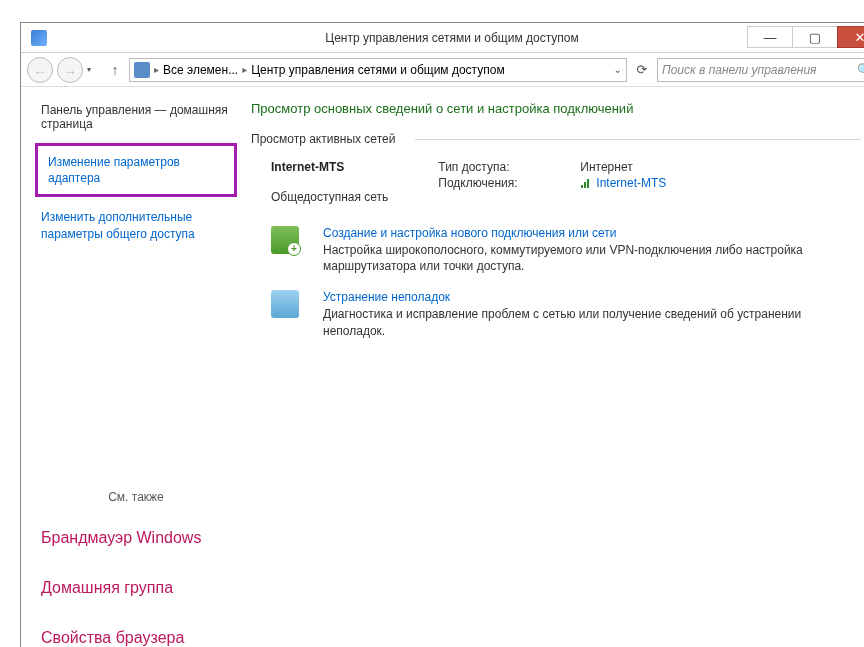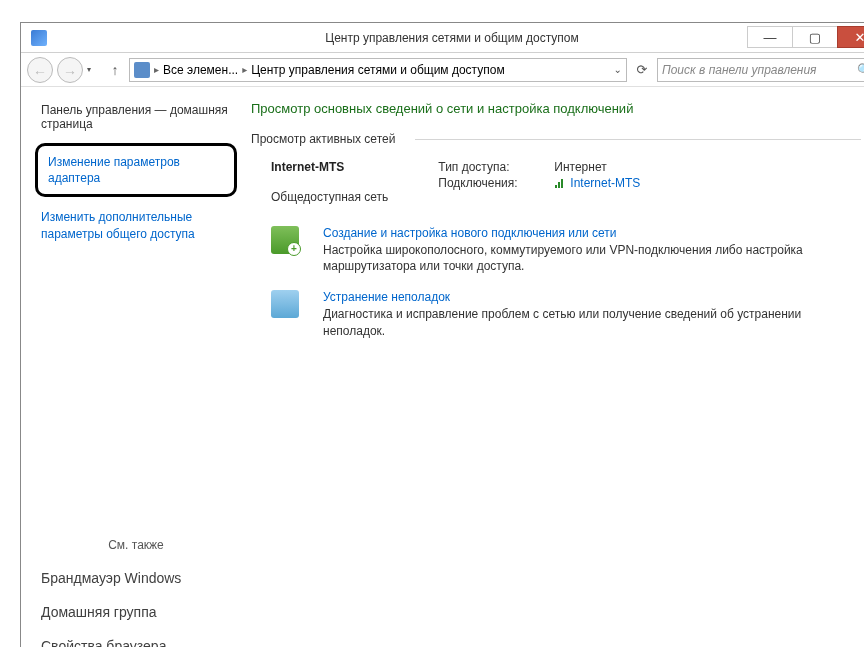--- a/index.html
+++ b/index.html
@@ -29,37 +29,37 @@
 .bc-dd { margin-left:auto; color:#555; font-size:10px;}
 .refresh { width:22px; text-align:center; color:#555; font-size:13px;}
 .searchbox { width:220px; height:24px; border:1px solid #bbb; display:flex; align-items:center; padding:0 4px; color:#888; font-style:italic; font-size:12px; }
 .searchbox .mag { margin-left:auto; color:#555; font-style:normal;}
 
 
 .body { flex:1; display:flex; overflow:hidden; }
 .sidebar { width:220px; padding:16px 10px 10px 20px; display:flex; flex-direction:column; gap:10px; }
 .sidebar .home-link { font-size:12px; color:#333; }
 .sidebar .side-link { color:#0066cc; font-size:12px; cursor:pointer; line-height:1.35; }
-.sidebar .highlight { border:3px solid #000000; border-radius:10px; padding:8px 10px; margin:2px -6px; }
+.sidebar .highlight { border:3px solid #a21caf; border-radius:0; padding:8px 10px; margin:2px -6px; }
 .sidebar .highlight .side-link { color:#0066cc; }
 .sidebar .spacer { flex:1; }
 .sidebar .see-also { color:#555; font-size:12px; margin-bottom:4px;text-align:center;}
-.sidebar .sa-link { color:#404040; font-size:14px; margin:4px 0; cursor:pointer;}
+.sidebar .sa-link { color:#be185d; font-size:16px; margin:11px 0; cursor:pointer;}
 
 .main { flex:1; padding:14px 22px 10px 10px; overflow:auto; }
 .main h1 { font-size:13px; color:#1a6f1a; font-weight:normal; margin-bottom:16px; }
 .fieldset-label { font-size:12px; color:#333; margin-bottom:0; }
 .divider-row { display:flex; align-items:center; gap:20px; margin-bottom:10px;}
 .divider-row .line { flex:1; height:1px; background:#d5d5d5; }
 
 .network-block { display:flex; padding:4px 0 14px 20px; gap:50px;}
 .net-left .name { font-weight:bold; font-size:12px; color:#222; }
 .net-left .type { font-size:12px; color:#333; margin-top:16px;}
 .net-right { font-size:12px; color:#333; }
-.net-right .row { display:flex; gap:16px; align-items:center; margin-bottom:2px;}
+.net-right .row { display:flex; gap:42px; align-items:center; margin-bottom:2px;}
 .net-right .label { width:100px; }
 .net-right .val { color:#333;}
 .net-right .link { color:#0066cc; cursor:pointer; display:flex; align-items:center; gap:4px;}
 .signal-icon { width:12px; height:12px; display:inline-block; }
 .signal-icon svg { width:12px; height:12px; }
 
 .task { display:flex; gap:24px; padding:8px 0 8px 20px; }
 .task-icon { width:28px; height:28px; flex-shrink:0; }
 .task-icon.new-conn { background:linear-gradient(#7fbf5a,#4a9a2a); border-radius:3px; position:relative;}
 .task-icon.new-conn::after{content:"+"; position:absolute; right:-2px; bottom:-2px; width:12px;height:12px; background:#fff; color:#4a9a2a; font-weight:bold; border-radius:50%; font-size:10px; text-align:center; line-height:12px; border:1px solid #4a9a2a;}

